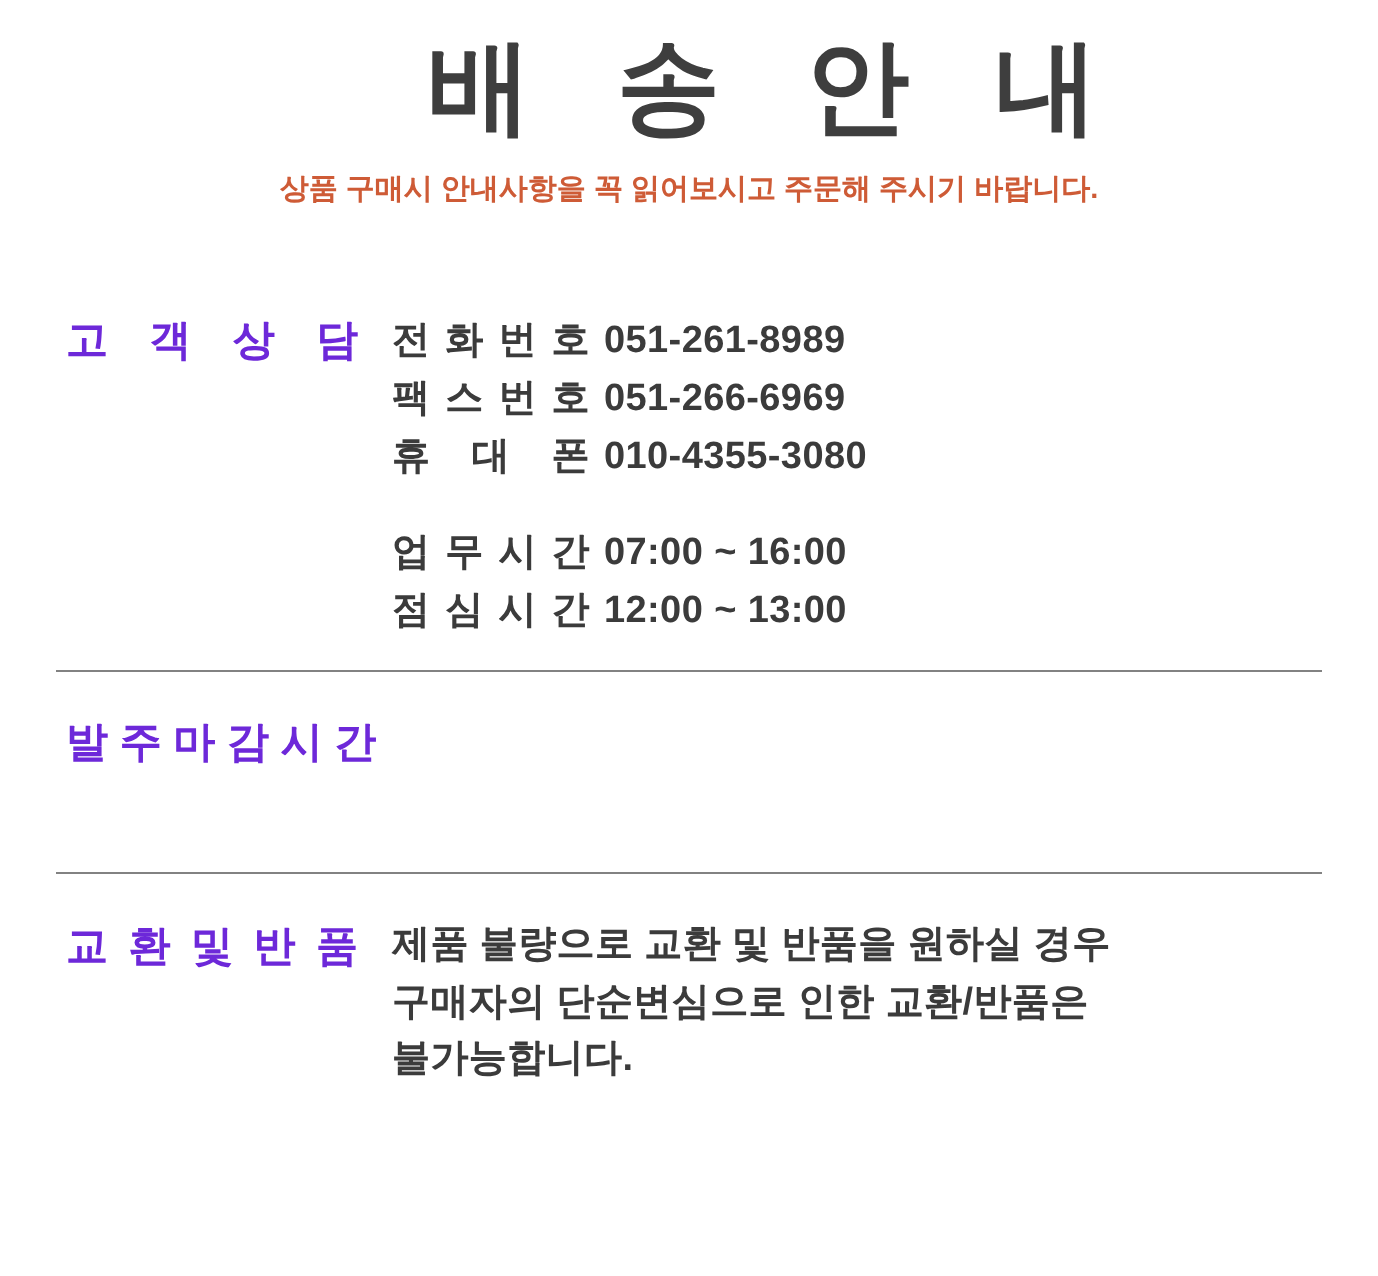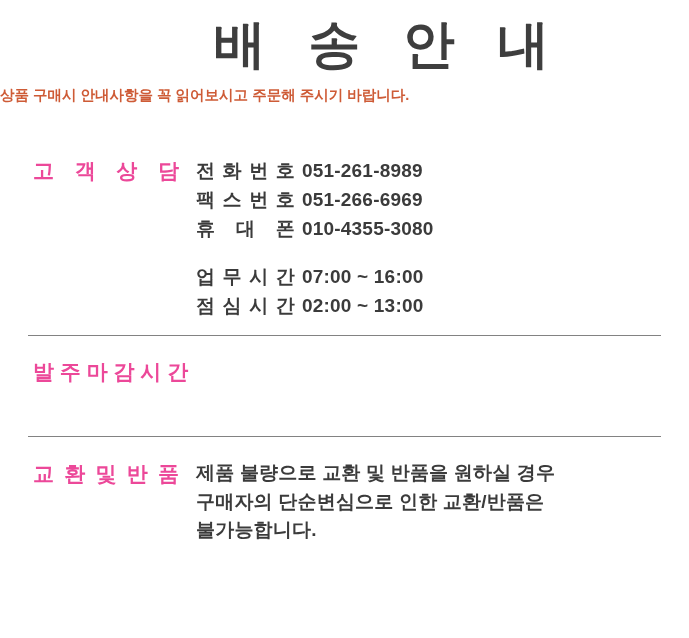--- a/index.html
+++ b/index.html
@@ -24,20 +24,21 @@
     line-height: 64px;
     letter-spacing: 14px;
     color: #3e3e3e;
     white-space: nowrap;
     padding-left: 44px;
   }
   .subtitle {
     position: absolute;
     top: 86px; left: 0;
     width: 100%;
+    text-align: center;
     font-size: 14.5px;
     line-height: 19px;
     color: #ce5b36;
   }
 
   
   .divider {
     position: absolute;
     left: 28px;
     width: 633px;
@@ -52,21 +53,21 @@
   .sec-1 { top: 156px; }
   .sec-2 { top: 357px; }
   .sec-3 { top: 459px; }
 
   .sec-label {
     position: absolute;
     left: 33px;
     width: 146px;
     font-size: 21px;
     line-height: 29px;
-    color: #ec4899;
+    color: #6d28d9;
     text-align: justify;
     text-align-last: justify;
     white-space: nowrap;
   }
   .sec-body {
     position: absolute;
     left: 196px;
     font-size: 19px;
     line-height: 29px;
     letter-spacing: 0.2px;
@@ -105,21 +106,21 @@
         </div>
         <div>
           <span class="kv-key">휴 대 폰</span><span class="kv-val">010-4355-3080</span>
         </div>
       </div>
       <div class="hours-group">
         <div>
           <span class="kv-key">업 무 시 간</span><span class="kv-val">07:00 ~ 16:00</span>
         </div>
         <div>
-          <span class="kv-key">점 심 시 간</span><span class="kv-val">02:00 ~ 13:00</span>
+          <span class="kv-key">점 심 시 간</span><span class="kv-val">12:00 ~ 13:00</span>
         </div>
       </div>
     </div>
   </div>
 
   <div class="divider divider-1"></div>
 
   <div class="sec sec-2">
     <div class="sec-label">발 주 마 감 시 간</div>
     <div class="sec-body">

